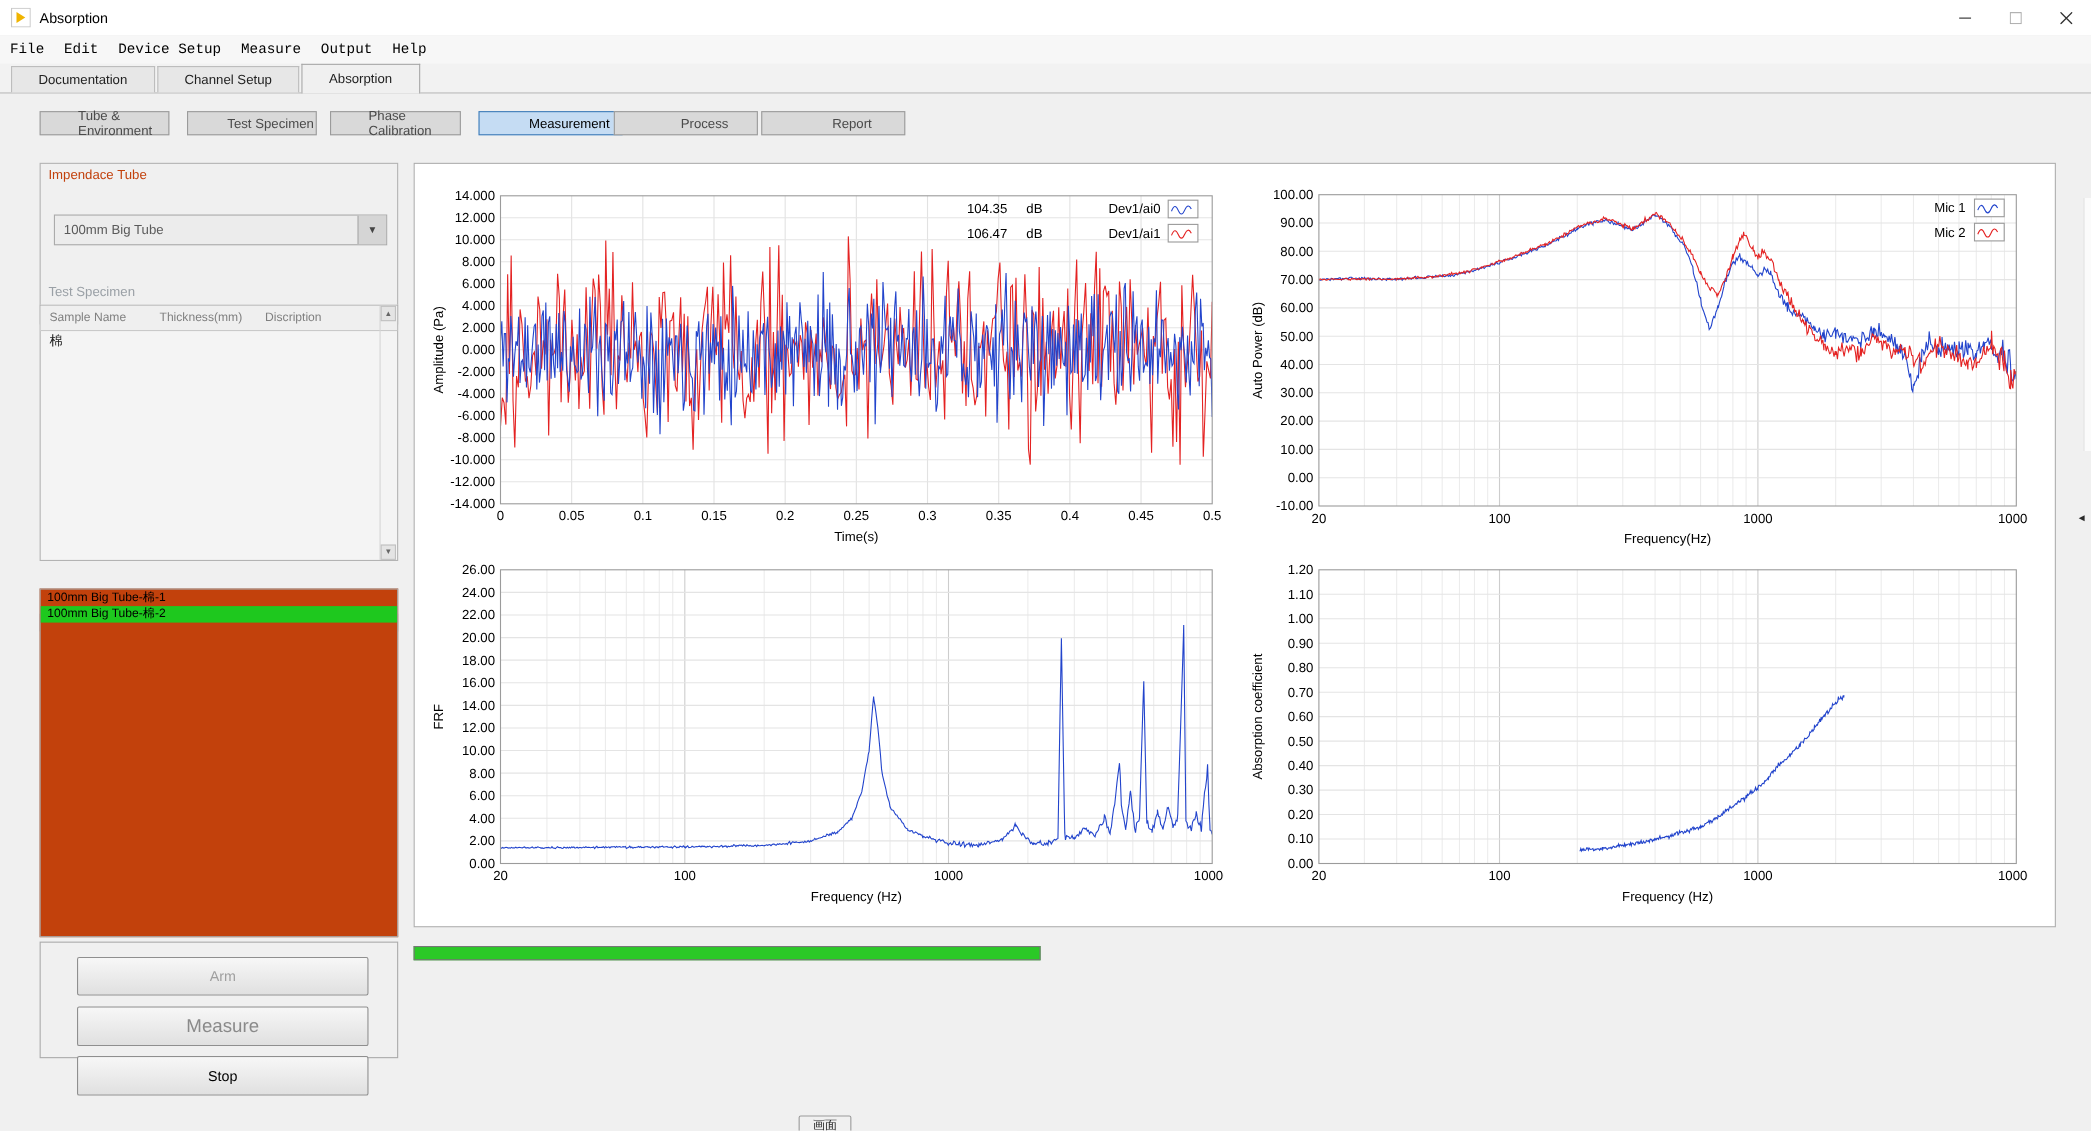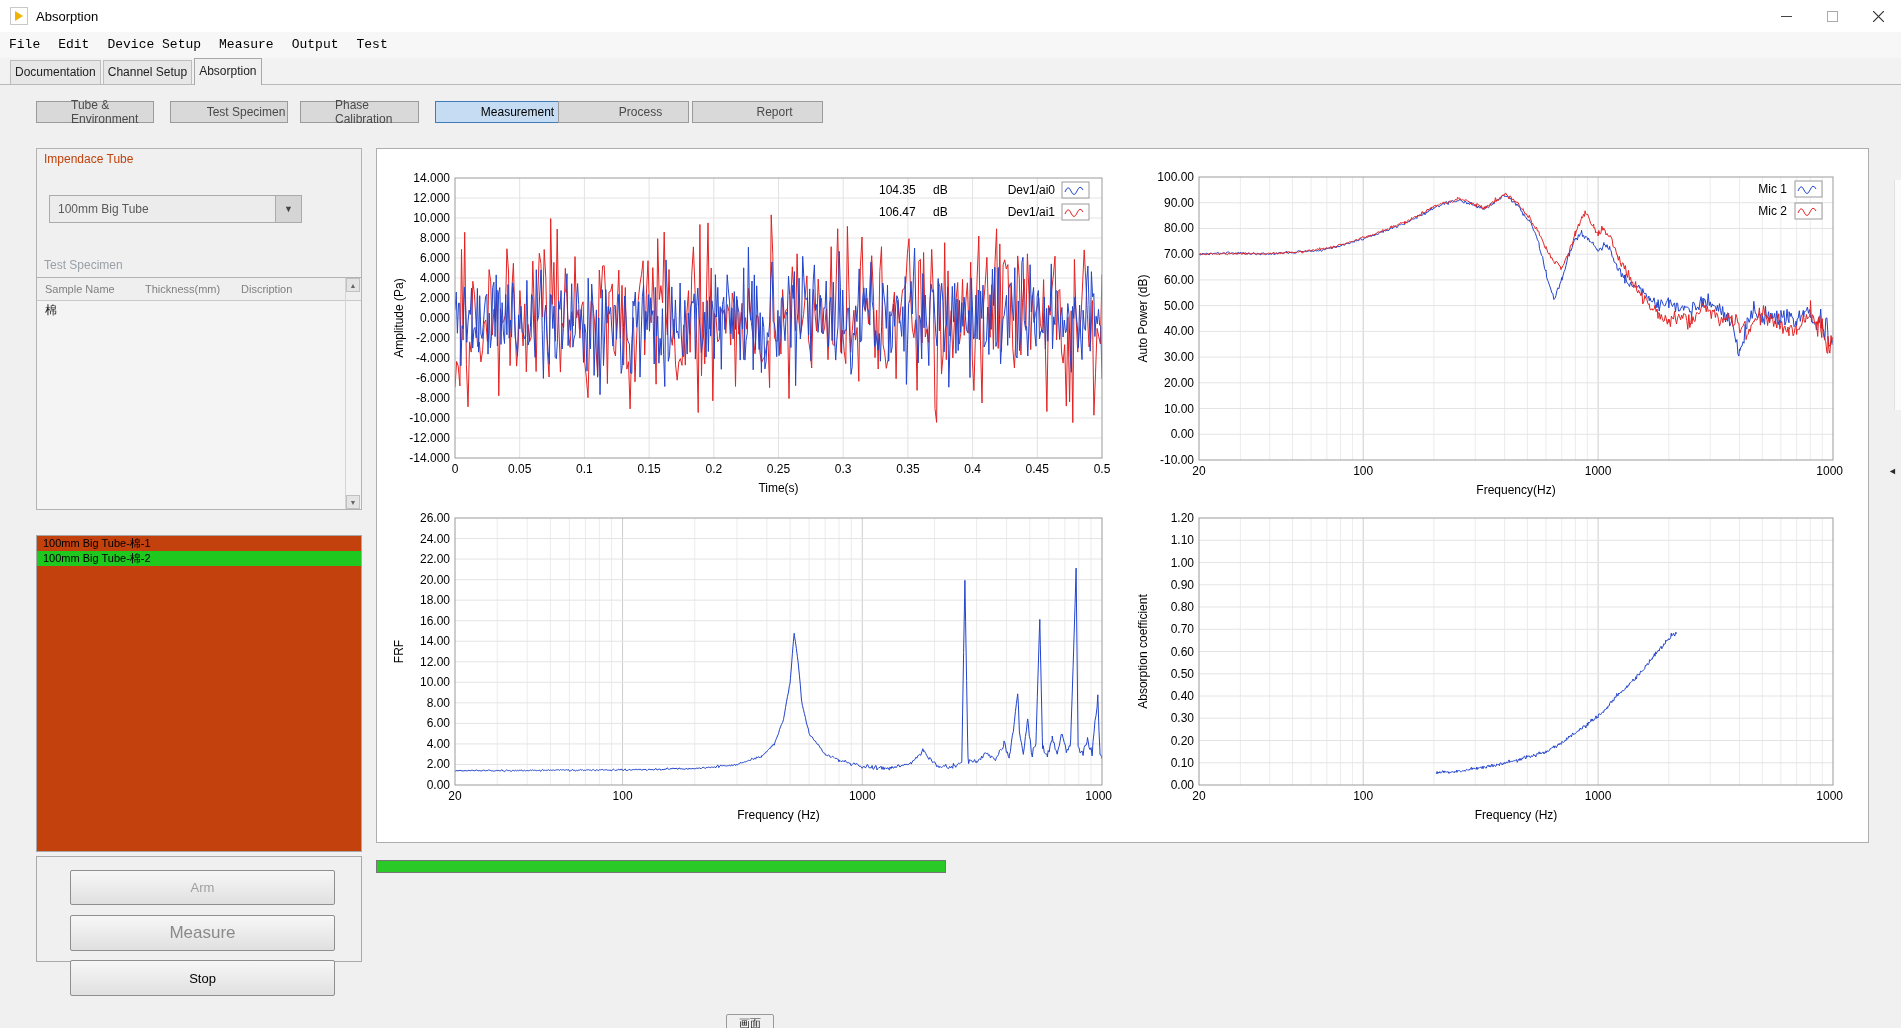--- a/index.html
+++ b/index.html
@@ -8,29 +8,29 @@
   .titlebar{position:absolute;left:0;top:0;width:1901px;height:32px;background:#ffffff;border-bottom:1px solid #ececec;display:flex;align-items:center;}
   .app-icon{width:18px;height:18px;margin:0 8px 0 10px;}
   .title-text{font-size:13px;color:#000;}
   .win-btns{position:absolute;right:0;top:0;height:32px;display:flex;}
   .win-btn{width:46px;height:32px;display:flex;align-items:center;justify-content:center;}
   
   .menubar{position:absolute;left:0;top:32px;width:1901px;height:26px;background:#f7f7f7;display:flex;align-items:center;font-size:13px;color:#000;border-bottom:1px solid #ededed;font-family:Liberation Mono, monospace;}
   .menu-item{padding:0 9px;height:26px;line-height:26px;}
   
   .tabrow{position:absolute;left:0;top:58px;width:1901px;height:27px;background:#f2f2f2;border-bottom:1px solid #b9b9b9;display:flex;align-items:flex-end;padding-left:10px;box-sizing:border-box;}
-  .tab{height:23px;line-height:23px;padding:0 4px;background:#e7e7e7;border:1px solid #bdbdbd;border-bottom:none;margin-right:2px;font-size:12px;color:#222;}
+  .tab{height:23px;line-height:23px;padding:0 24px;background:#e7e7e7;border:1px solid #bdbdbd;border-bottom:none;margin-right:2px;font-size:12px;color:#222;}
   .tab.active{background:#f0f0f0;height:26px;line-height:25px;margin-bottom:-1px;border-color:#a8a8a8;}
   
   .subtab{position:absolute;top:101px;height:22px;background:#d9d9d9;border:1px solid #9b9b9b;font-size:12px;color:#4a4a4a;display:flex;align-items:center;justify-content:center;box-sizing:border-box;padding-left:34px;}
   .subtab.active{background:#c5dcf3;border-color:#3f7cb8;color:#000;}
   
   .groupbox{position:absolute;border:1px solid #b3b3b3;background:#f0f0f0;box-sizing:border-box;}
   .group-label{position:absolute;font-size:12px;color:#c2410c;}
-  .dropdown{position:absolute;left:49px;top:195px;width:253px;height:28px;background:#ececec;border:1px solid #ababab;display:flex;box-sizing:border-box;}
+  .dropdown{position:absolute;left:49px;top:195px;width:303px;height:28px;background:#ececec;border:1px solid #ababab;display:flex;box-sizing:border-box;}
   .dd-text{flex:1;font-size:12px;color:#5a5a5a;line-height:26px;padding-left:8px;overflow:hidden;}
   .dd-arrow{width:25px;border-left:1px solid #ababab;background:#d5d5d5;display:flex;align-items:center;justify-content:center;font-size:9px;color:#444;}
   .spec-table{position:absolute;left:36px;top:277px;width:326px;height:233px;background:#f4f4f4;border:1px solid #b3b3b3;box-sizing:border-box;}
   .spec-head{display:flex;height:22px;border-bottom:1px solid #c9c9c9;font-size:11px;color:#808080;align-items:center;background:#efefef;}
   .spec-head div{padding-left:8px;box-sizing:border-box;}
   .spec-row{height:18px;font-size:12px;color:#222;line-height:18px;padding-left:8px;}
   .spec-scroll{position:absolute;right:0;top:0;width:15px;height:100%;border-left:1px solid #d5d5d5;}
   .scroll-btn{position:absolute;left:0;width:14px;height:14px;background:#e4e4e4;border:1px solid #c0c0c0;font-size:7px;color:#666;display:flex;align-items:center;justify-content:center;box-sizing:border-box;}
   .testdata-head{position:absolute;left:36px;top:519px;width:326px;height:16px;background:linear-gradient(#e8f1fa,#cfe1f3);border:1px solid #9ebdd9;font-size:12px;color:#000;line-height:15px;padding-left:8px;box-sizing:border-box;margin-top:39px;}
   .testdata-list{position:absolute;left:36px;top:535px;width:326px;height:317px;background:#c2410c;border:1px solid #a8a8a8;box-sizing:border-box;}
@@ -79,21 +79,21 @@
       </div>
     </div>
   </div>
 
   <div class="menubar">
     <span class="menu-item">File</span>
     <span class="menu-item">Edit</span>
     <span class="menu-item">Device Setup</span>
     <span class="menu-item">Measure</span>
     <span class="menu-item">Output</span>
-    <span class="menu-item">Test</span>
+    <span class="menu-item">Help</span>
   </div>
 
   <div class="tabrow">
     <div class="tab">Documentation</div>
     <div class="tab">Channel Setup</div>
     <div class="tab active">Absorption</div>
   </div>
 
   <div class="subtab" style="left:36px;width:118px;">Tube &amp; Environment</div>
   <div class="subtab" style="left:170px;width:118px;">Test Specimen</div>

